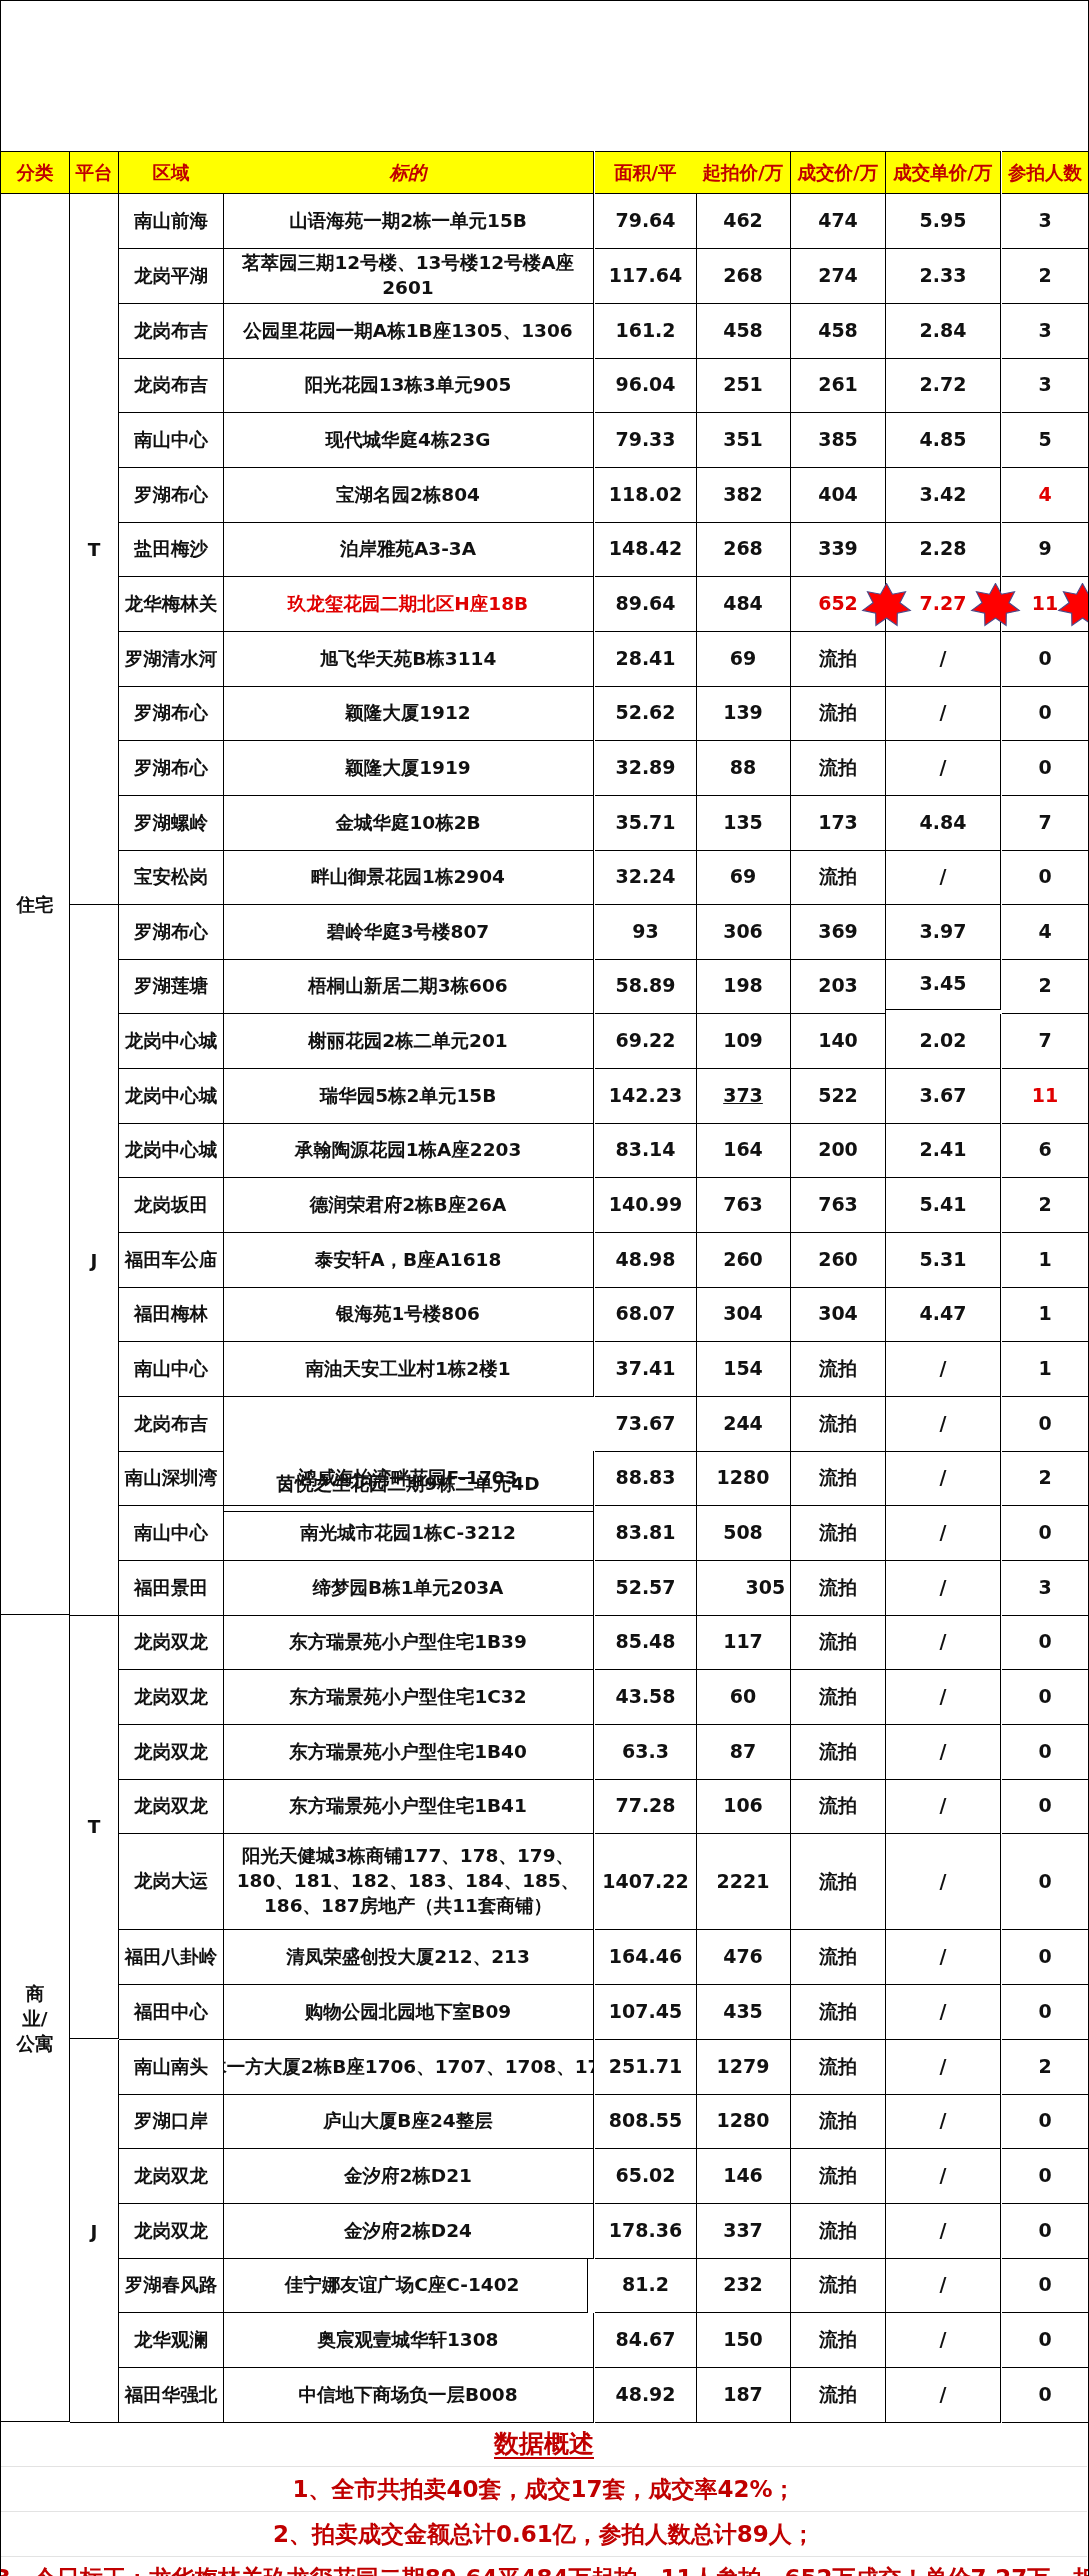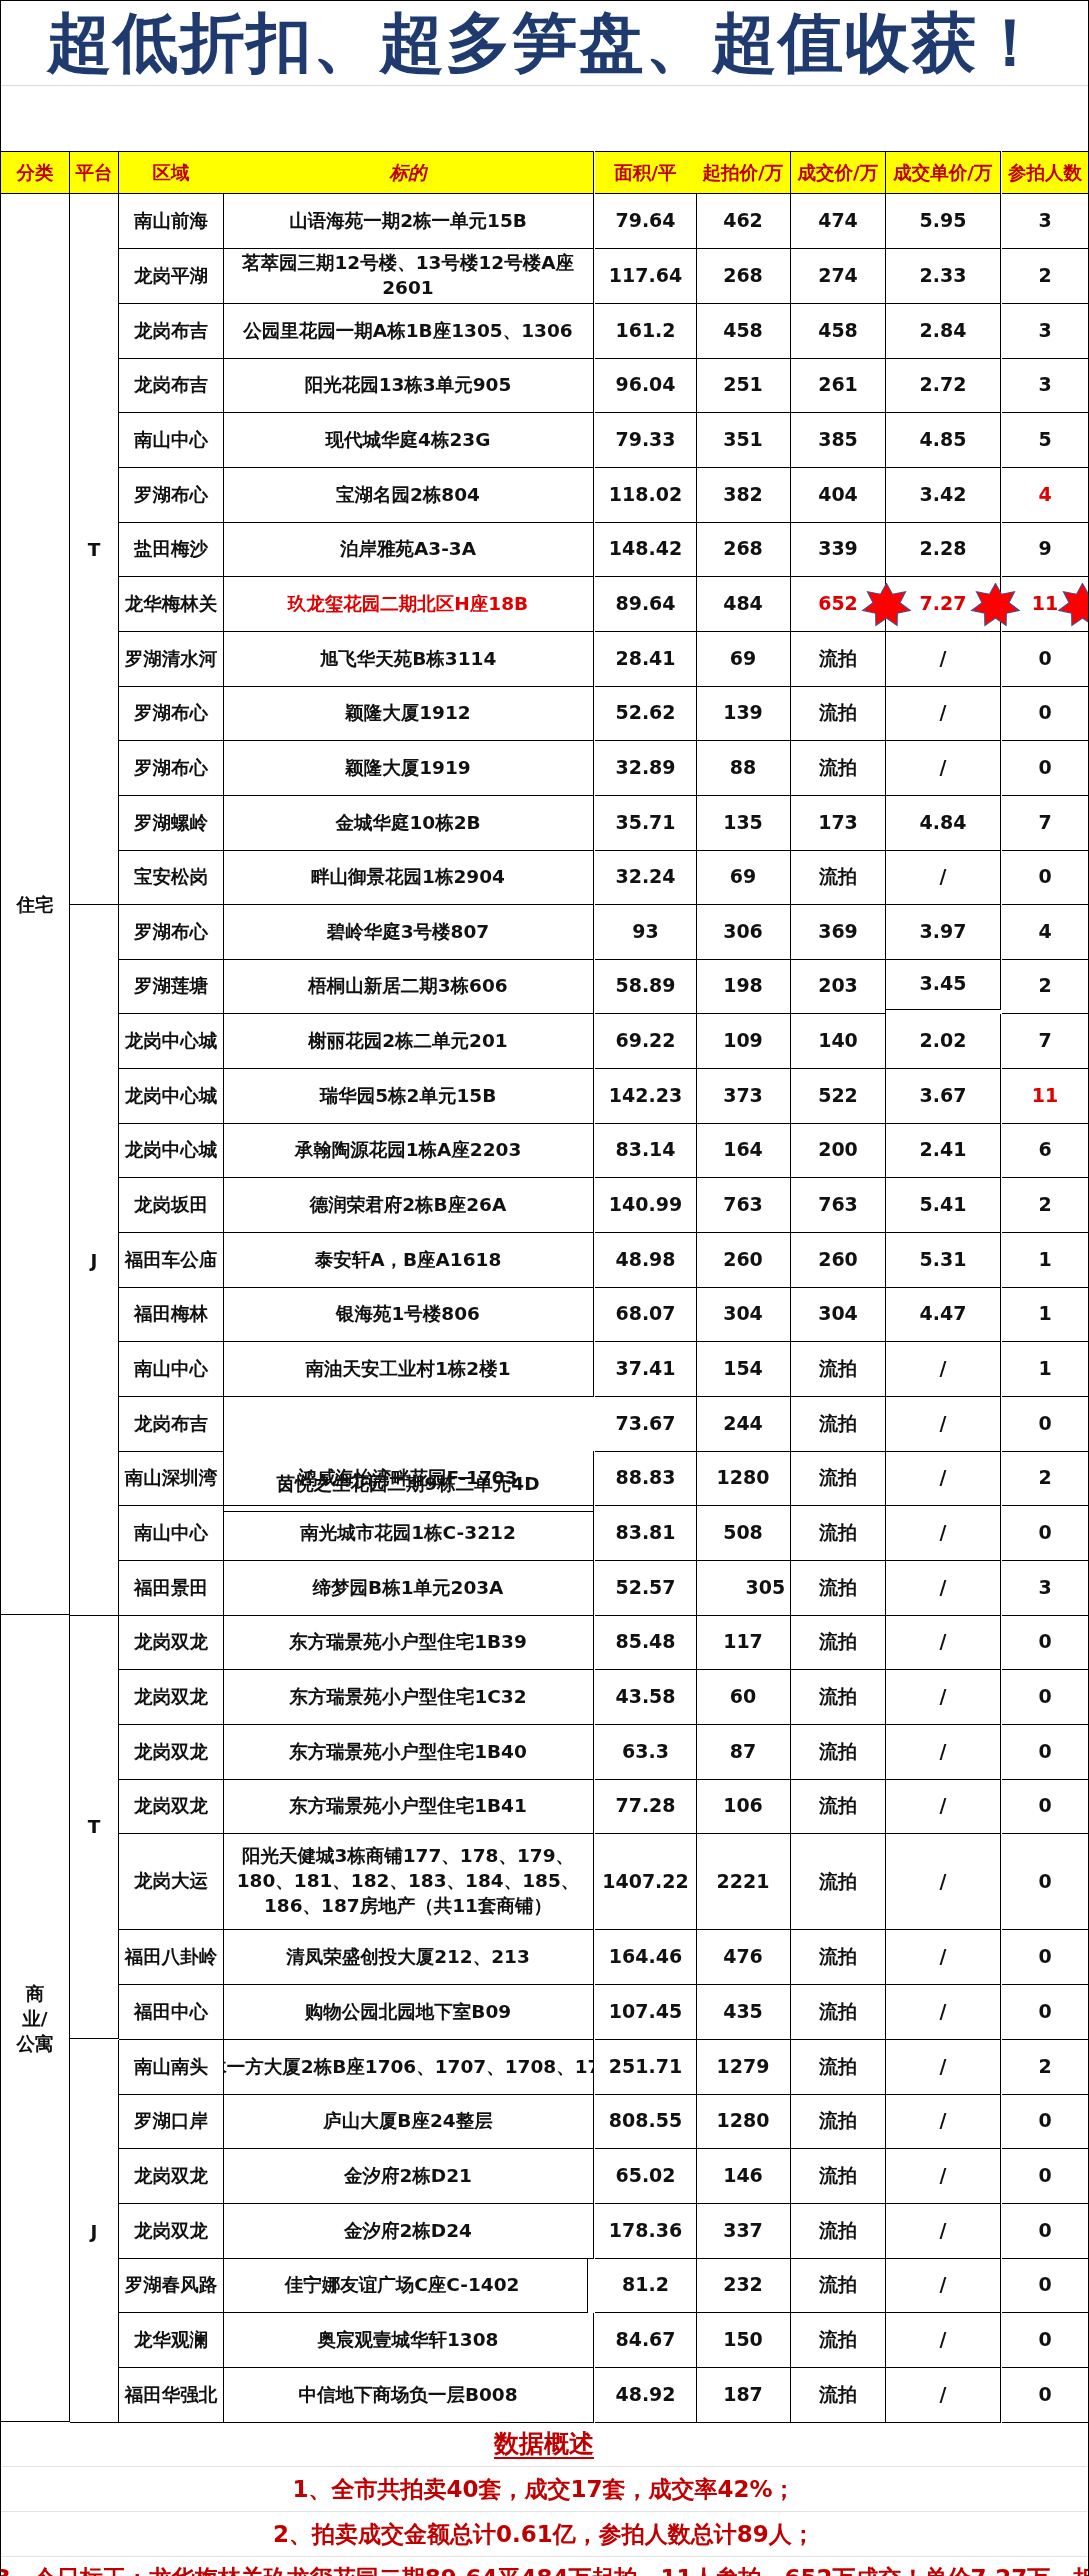--- a/index.html
+++ b/index.html
@@ -22,21 +22,20 @@
   .star { position: absolute; width: 51px; height: 45px; }
   .sum { position: absolute; left: 0; width: 1086px; display: flex; align-items: center; justify-content: center;
          color: #C00000; font-weight: bold; font-size: 23px; white-space: nowrap; box-sizing: border-box; }
   .sum.sep { border-bottom: 1.5px solid #e3e3e3; }
   #sum-title span { text-decoration: underline; text-decoration-thickness: 2.3px; text-underline-offset: 4.6px; font-size: 25px; }
 </style>
 </head>
 <body>
 
 <div id="page">
-  <div id="title" class="banner">超低折扣、超多笋盘、超值收获！</div>
   <div id="table">
       <div class="cell hcell" style="left: 0px; top: 150px; width: 69px; height: 43px;">分类</div>
       <div class="cell hcell" style="left: 69px; top: 150px; width: 49px; height: 43px;">平台</div>
       <div class="cell hcell" style="left: 118px; top: 150px; width: 105px; height: 43px;">区域</div>
       <div class="cell hcell" style="left: 222px; top: 150px; width: 371px; height: 43px; font-style: italic;">标的</div>
       <div class="cell hcell" style="left: 594px; top: 150px; width: 102px; height: 43px;">面积/平</div>
       <div class="cell hcell" style="left: 695px; top: 150px; width: 95px; height: 43px;">起拍价/万</div>
       <div class="cell hcell" style="left: 790px; top: 150px; width: 95px; height: 43px;">成交价/万</div>
       <div class="cell hcell" style="left: 885px; top: 150px; width: 115px; height: 43px;">成交单价/万</div>
       <div class="cell hcell" style="left: 1001px; top: 150px; width: 87px; height: 43px;">参拍人数</div>
@@ -149,21 +148,21 @@
       <div class="cell dcell nowrap" style="left: 118px; top: 1013px; width: 105px; height: 55px;">龙岗中心城</div>
       <div class="cell dcell" style="left: 222px; top: 1013px; width: 371px; height: 55px;">榭丽花园2栋二单元201</div>
       <div class="cell dcell num" style="left: 594px; top: 1013px; width: 102px; height: 55px;">69.22</div>
       <div class="cell dcell num" style="left: 695px; top: 1013px; width: 95px; height: 55px;">109</div>
       <div class="cell dcell num" style="left: 790px; top: 1013px; width: 95px; height: 55px;">140</div>
       <div class="cell dcell num" style="left: 885px; top: 1013px; width: 115px; height: 55px;">2.02</div>
       <div class="cell dcell num" style="left: 1001px; top: 1013px; width: 87px; height: 55px;">7</div>
       <div class="cell dcell nowrap" style="left: 118px; top: 1068px; width: 105px; height: 55px;">龙岗中心城</div>
       <div class="cell dcell" style="left: 222px; top: 1068px; width: 371px; height: 55px;">瑞华园5栋2单元15B</div>
       <div class="cell dcell num" style="left: 594px; top: 1068px; width: 102px; height: 55px;">142.23</div>
-      <div class="cell dcell num" style="left: 695px; top: 1068px; width: 95px; height: 55px;">373</div>
+      <div class="cell dcell num" style="left: 695px; top: 1068px; width: 95px; height: 55px; text-decoration: underline;">373</div>
       <div class="cell dcell num" style="left: 790px; top: 1068px; width: 95px; height: 55px;">522</div>
       <div class="cell dcell num" style="left: 885px; top: 1068px; width: 115px; height: 55px;">3.67</div>
       <div class="cell dcell num red" style="left: 1001px; top: 1068px; width: 87px; height: 55px;">11</div>
       <div class="cell dcell nowrap" style="left: 118px; top: 1122px; width: 105px; height: 55px;">龙岗中心城</div>
       <div class="cell dcell" style="left: 222px; top: 1122px; width: 371px; height: 55px;">承翰陶源花园1栋A座2203</div>
       <div class="cell dcell num" style="left: 594px; top: 1122px; width: 102px; height: 55px;">83.14</div>
       <div class="cell dcell num" style="left: 695px; top: 1122px; width: 95px; height: 55px;">164</div>
       <div class="cell dcell num" style="left: 790px; top: 1122px; width: 95px; height: 55px;">200</div>
       <div class="cell dcell num" style="left: 885px; top: 1122px; width: 115px; height: 55px;">2.41</div>
       <div class="cell dcell num" style="left: 1001px; top: 1122px; width: 87px; height: 55px;">6</div>

